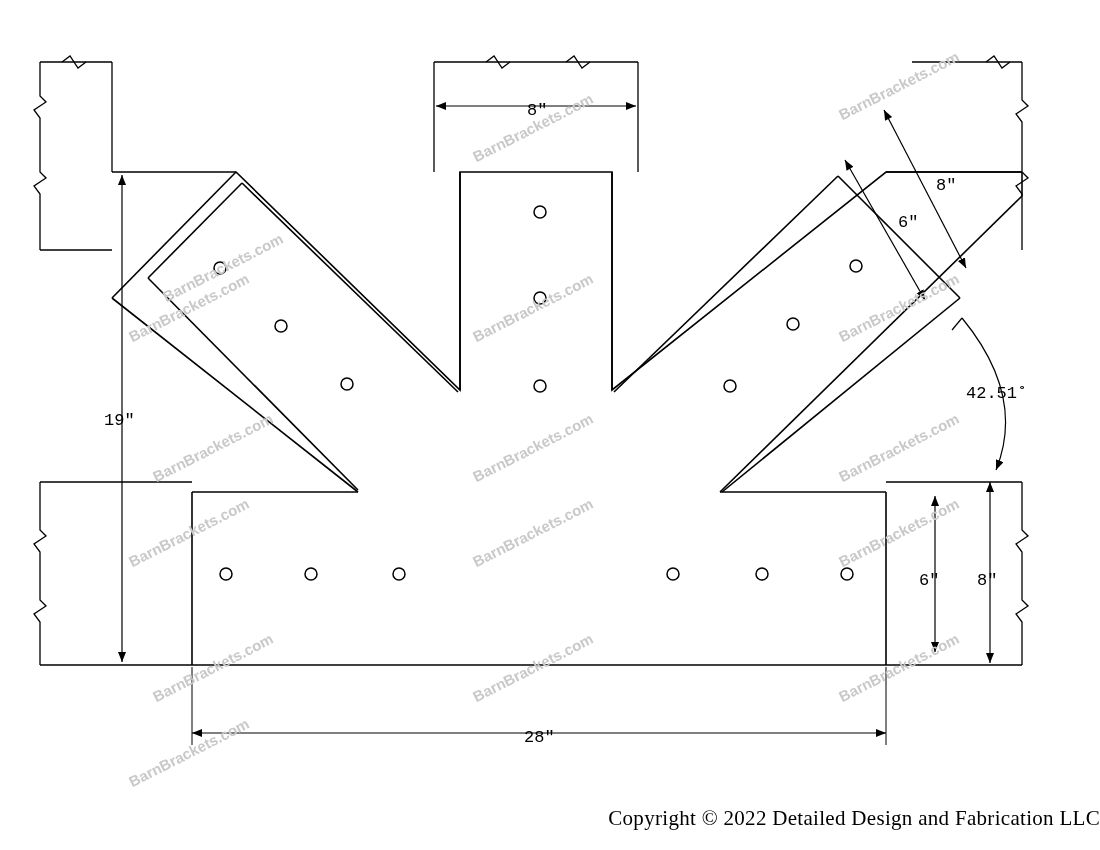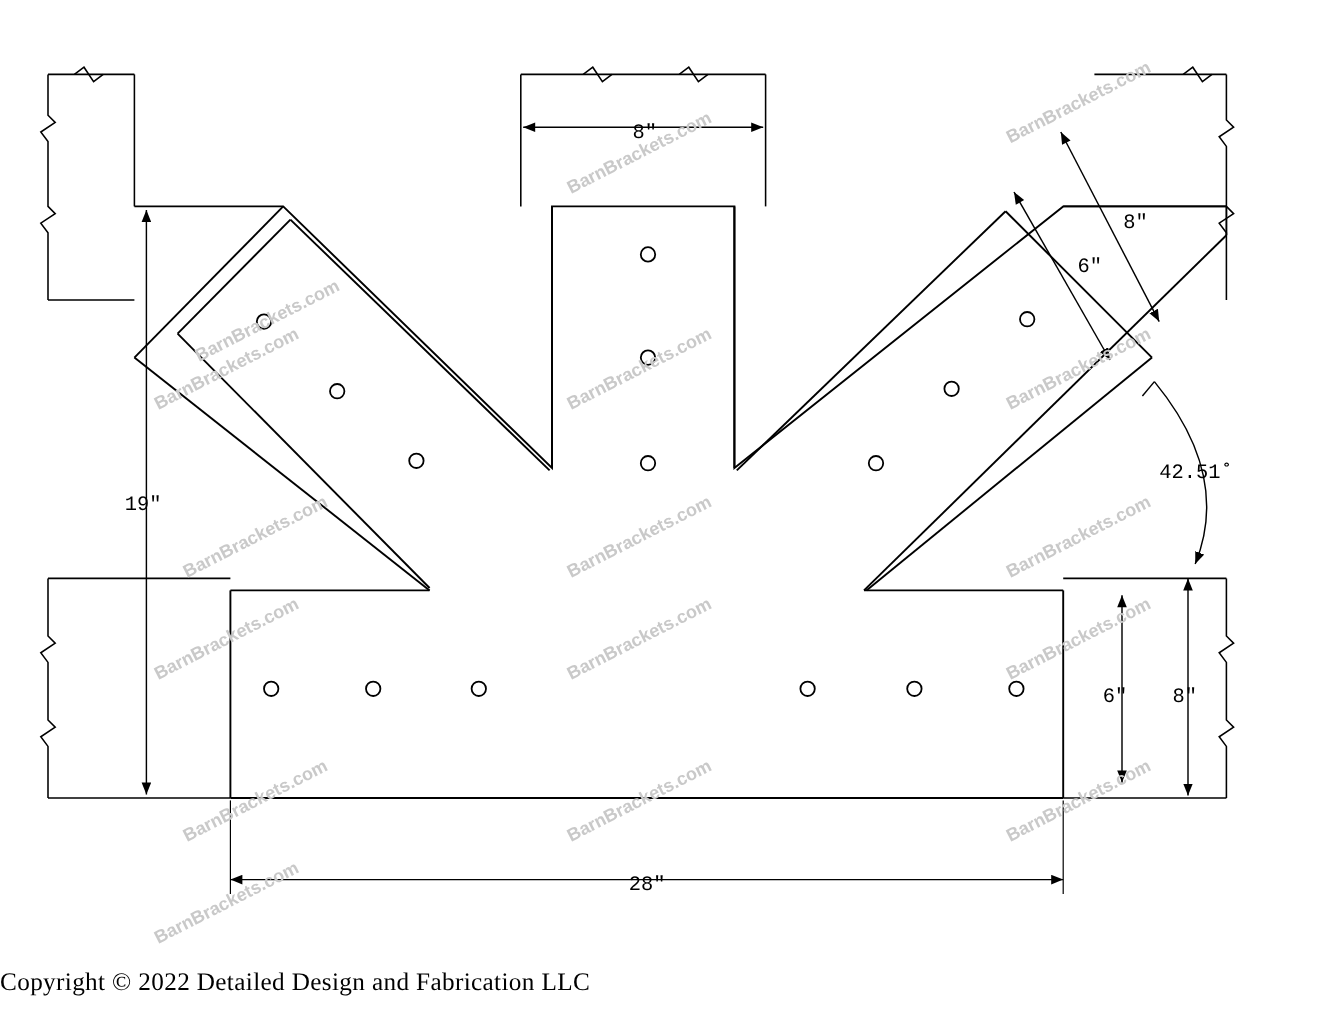--- a/index.html
+++ b/index.html
@@ -35,21 +35,21 @@
     transform-origin: left top;
     white-space: nowrap;
     pointer-events: none;
     user-select: none;
   }
   .copyright {
     position: absolute;
     left: 0;
     top: 806px;
     width: 1100px;
-    text-align: left;
+    text-align: right;
     font-family: "Liberation Serif", serif;
     font-size: 21px;
     color: #000000;
     letter-spacing: 0.3px;
   }
   .dimtext {
     font-family: "Liberation Mono", monospace;
     font-size: 17px;
     fill: #000000;
   }

